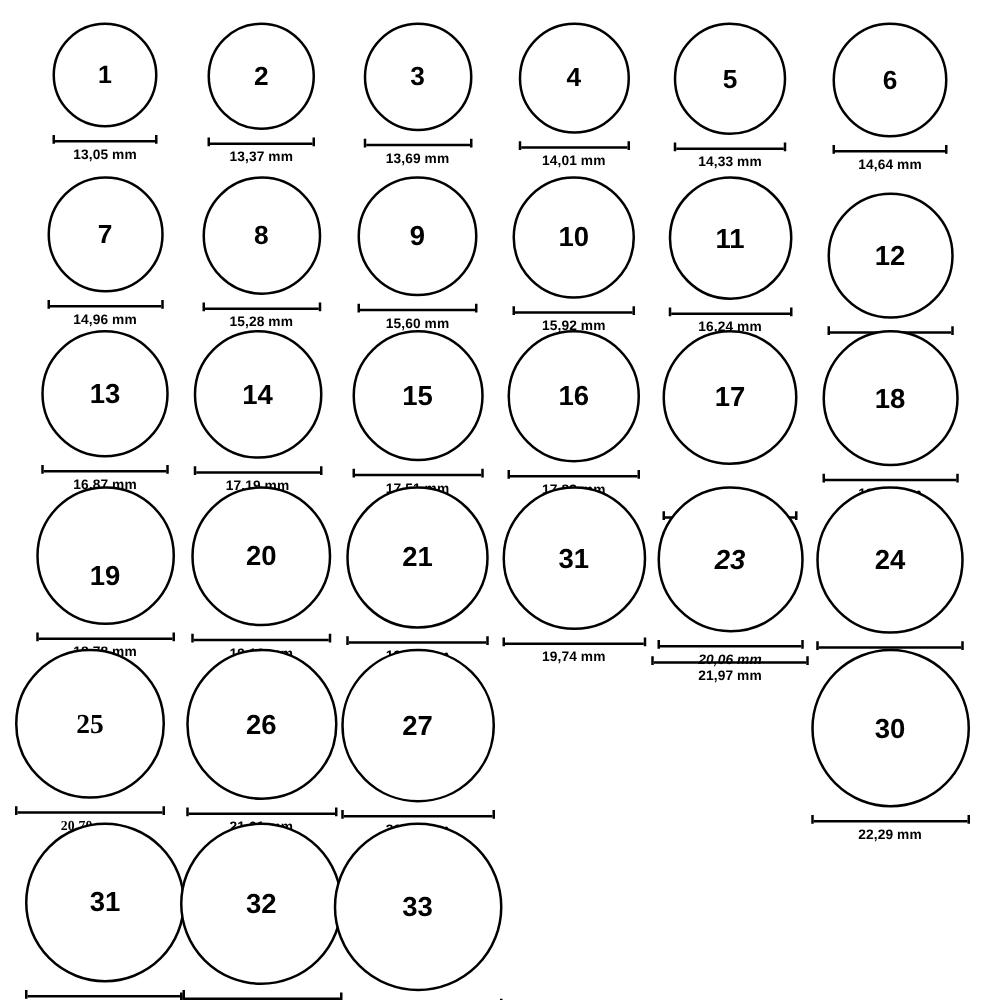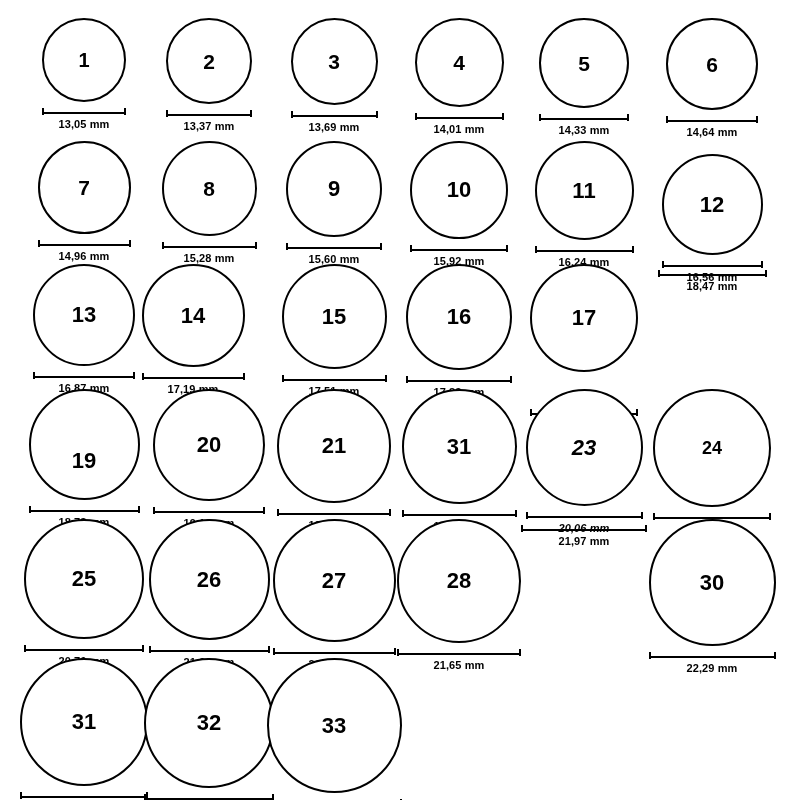--- a/index.html
+++ b/index.html
@@ -187,21 +187,21 @@
     </div>
     <div class="ring-cell" style="left: 24px; top: 264px; width: 120px;">
       <div class="ring-circle" style="width: 102px; height: 102px;">
         <span class="ring-number" style="font-size: 22px;">13</span>
       </div>
       <div class="dim-wrap" style="margin-top: 6px;">
         <div class="dim-bar" style="width: 102px;"></div>
         <div class="dim-label">16,87 mm</div>
       </div>
     </div>
-    <div class="ring-cell" style="left: 133px; top: 264px; width: 120px;">
+    <div class="ring-cell" style="left: 146px; top: 264px; width: 120px;">
       <div class="ring-circle" style="width: 103px; height: 103px;">
         <span class="ring-number" style="font-size: 22px;">14</span>
       </div>
       <div class="dim-wrap" style="margin-top: 6px;">
         <div class="dim-bar" style="width: 103px;"></div>
         <div class="dim-label">17,19 mm</div>
       </div>
     </div>
     <div class="ring-cell" style="left: 274px; top: 264px; width: 120px;">
       <div class="ring-circle" style="width: 105px; height: 105px;">
@@ -224,20 +224,23 @@
     <div class="ring-cell" style="left: 524px; top: 264px; width: 120px; gap: 31px;">
       <div class="ring-circle" style="width: 108px; height: 108px;">
         <span class="ring-number" style="font-size: 22px;">17</span>
       </div>
       <div class="dim-wrap" style="margin-top: 6px;">
         <div class="dim-bar" style="width: 108px;"></div>
         <div class="dim-label">18,15 mm</div>
       </div>
     </div>
     <div class="ring-cell" style="left: 652px; top: 264px; width: 120px;">
+      <div class="ring-circle" style="width: 109px; height: 109px;">
+        <span class="ring-number" style="font-size: 22px;">18</span>
+      </div>
       <div class="dim-wrap" style="margin-top: 6px;">
         <div class="dim-bar" style="width: 109px;"></div>
         <div class="dim-label">18,47 mm</div>
       </div>
     </div>
     <div class="ring-cell" style="left: 24px; top: 389px; width: 120px;">
       <div class="ring-circle" style="width: 111px; height: 111px;">
         <span class="ring-number" style="font-size: 22px; margin-top: 32px;">19</span>
       </div>
       <div class="dim-wrap" style="margin-top: 6px;">
@@ -276,28 +279,28 @@
       <div class="ring-circle" style="width: 117px; height: 117px;">
         <span class="ring-number" style="font-size: 22px;">23</span>
       </div>
       <div class="dim-wrap" style="margin-top: 6px;">
         <div class="dim-bar" style="width: 117px;"></div>
         <div class="dim-label">20,06 mm</div>
       </div>
     </div>
     <div class="ring-cell" style="left: 652px; top: 389px; width: 120px;">
       <div class="ring-circle" style="width: 118px; height: 118px;">
-        <span class="ring-number" style="font-size: 18px;">24</span>
+        <span class="ring-number" style="font-size: 22px;">24</span>
       </div>
       <div class="dim-wrap" style="margin-top: 6px;">
         <div class="dim-bar" style="width: 118px;"></div>
         <div class="dim-label">20,38 mm</div>
       </div>
     </div>
-    <div class="ring-cell" style="left: 24px; top: 519px; width: 120px;">
+    <div class="ring-cell" style="left: 12px; top: 519px; width: 120px; font-family: Liberation Serif, serif;">
       <div class="ring-circle" style="width: 120px; height: 120px;">
         <span class="ring-number" style="font-size: 22px;">25</span>
       </div>
       <div class="dim-wrap" style="margin-top: 6px;">
         <div class="dim-bar" style="width: 120px;"></div>
         <div class="dim-label">20,70 mm</div>
       </div>
     </div>
     <div class="ring-cell" style="left: 149px; top: 519px; width: 120px;">
       <div class="ring-circle" style="width: 121px; height: 121px;">
@@ -310,29 +313,20 @@
     </div>
     <div class="ring-cell" style="left: 274px; top: 519px; width: 120px;">
       <div class="ring-circle" style="width: 123px; height: 123px;">
         <span class="ring-number" style="font-size: 22px;">27</span>
       </div>
       <div class="dim-wrap" style="margin-top: 6px;">
         <div class="dim-bar" style="width: 123px;"></div>
         <div class="dim-label">21,33 mm</div>
       </div>
     </div>
-    <div class="ring-cell" style="left: 399px; top: 519px; width: 120px;">
-      <div class="ring-circle" style="width: 124px; height: 124px;">
-        <span class="ring-number" style="font-size: 22px;">28</span>
-      </div>
-      <div class="dim-wrap" style="margin-top: 6px;">
-        <div class="dim-bar" style="width: 124px;"></div>
-        <div class="dim-label">21,65 mm</div>
-      </div>
-    </div>
     <div class="ring-cell" style="left: 524px; top: 519px; width: 120px;">
       <div class="dim-wrap" style="margin-top: 6px;">
         <div class="dim-bar" style="width: 126px;"></div>
         <div class="dim-label">21,97 mm</div>
       </div>
     </div>
     <div class="ring-cell" style="left: 652px; top: 519px; width: 120px;">
       <div class="ring-circle" style="width: 127px; height: 127px;">
         <span class="ring-number" style="font-size: 22px;">30</span>
       </div>

